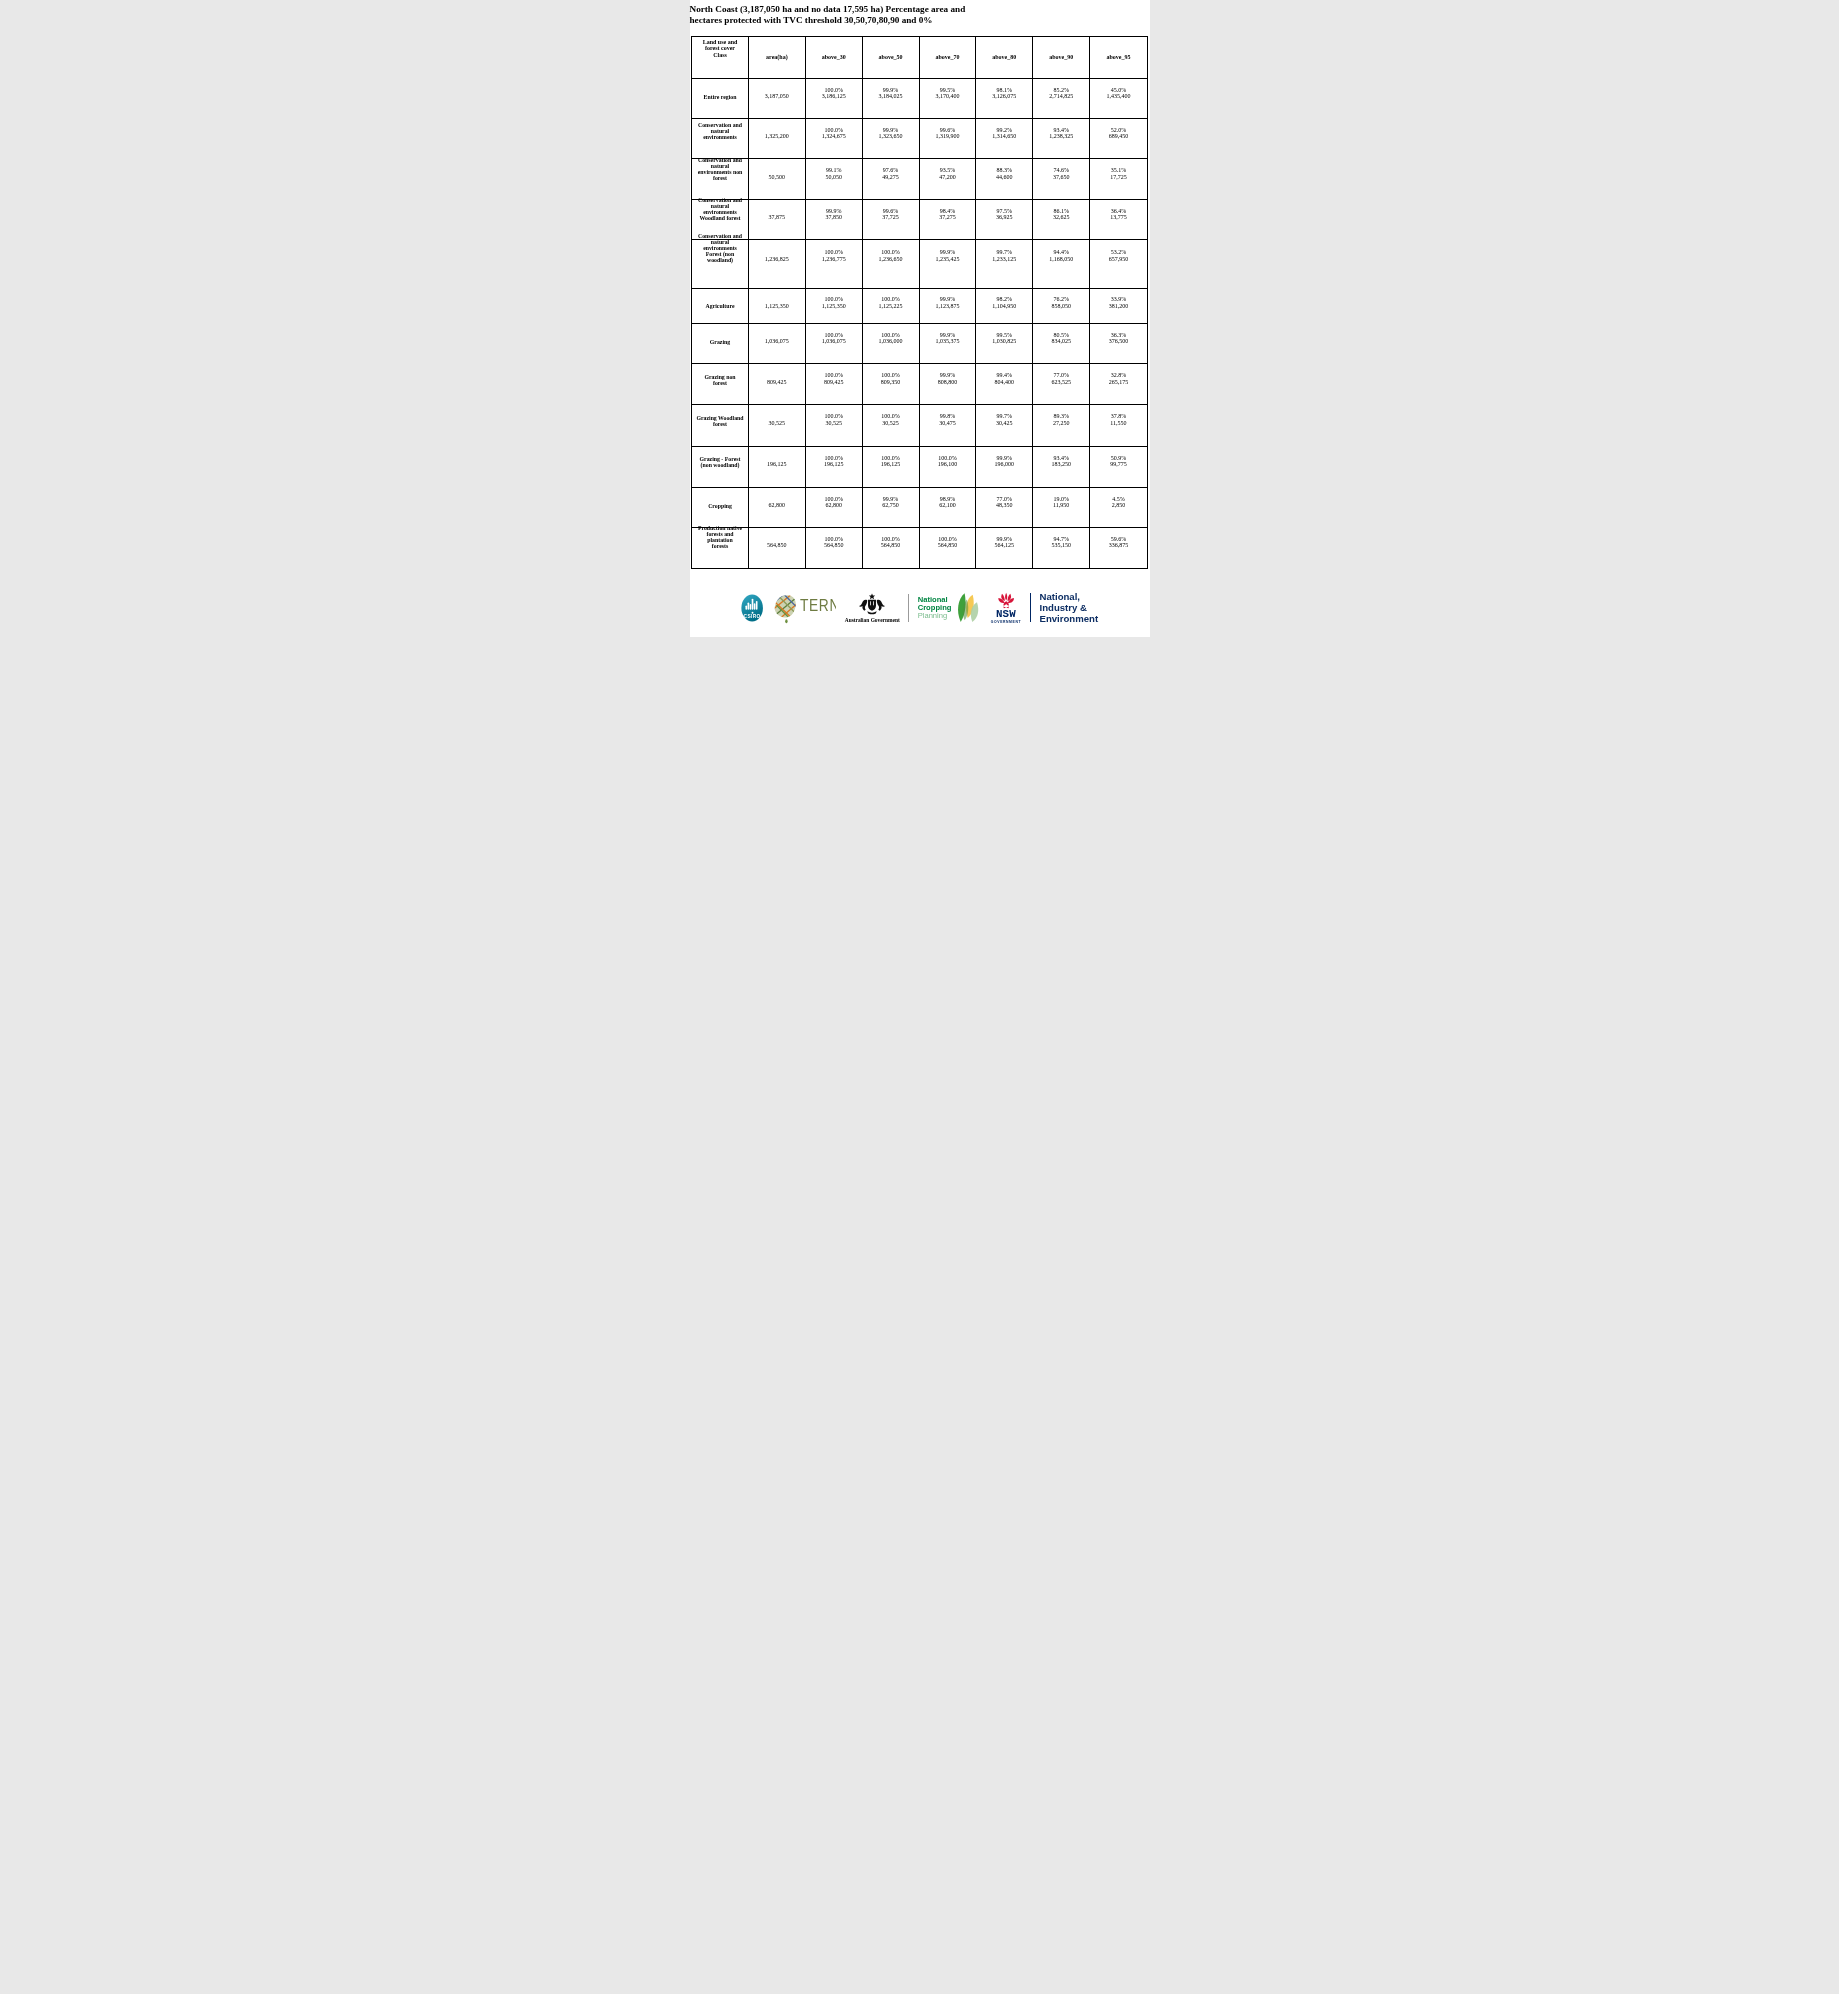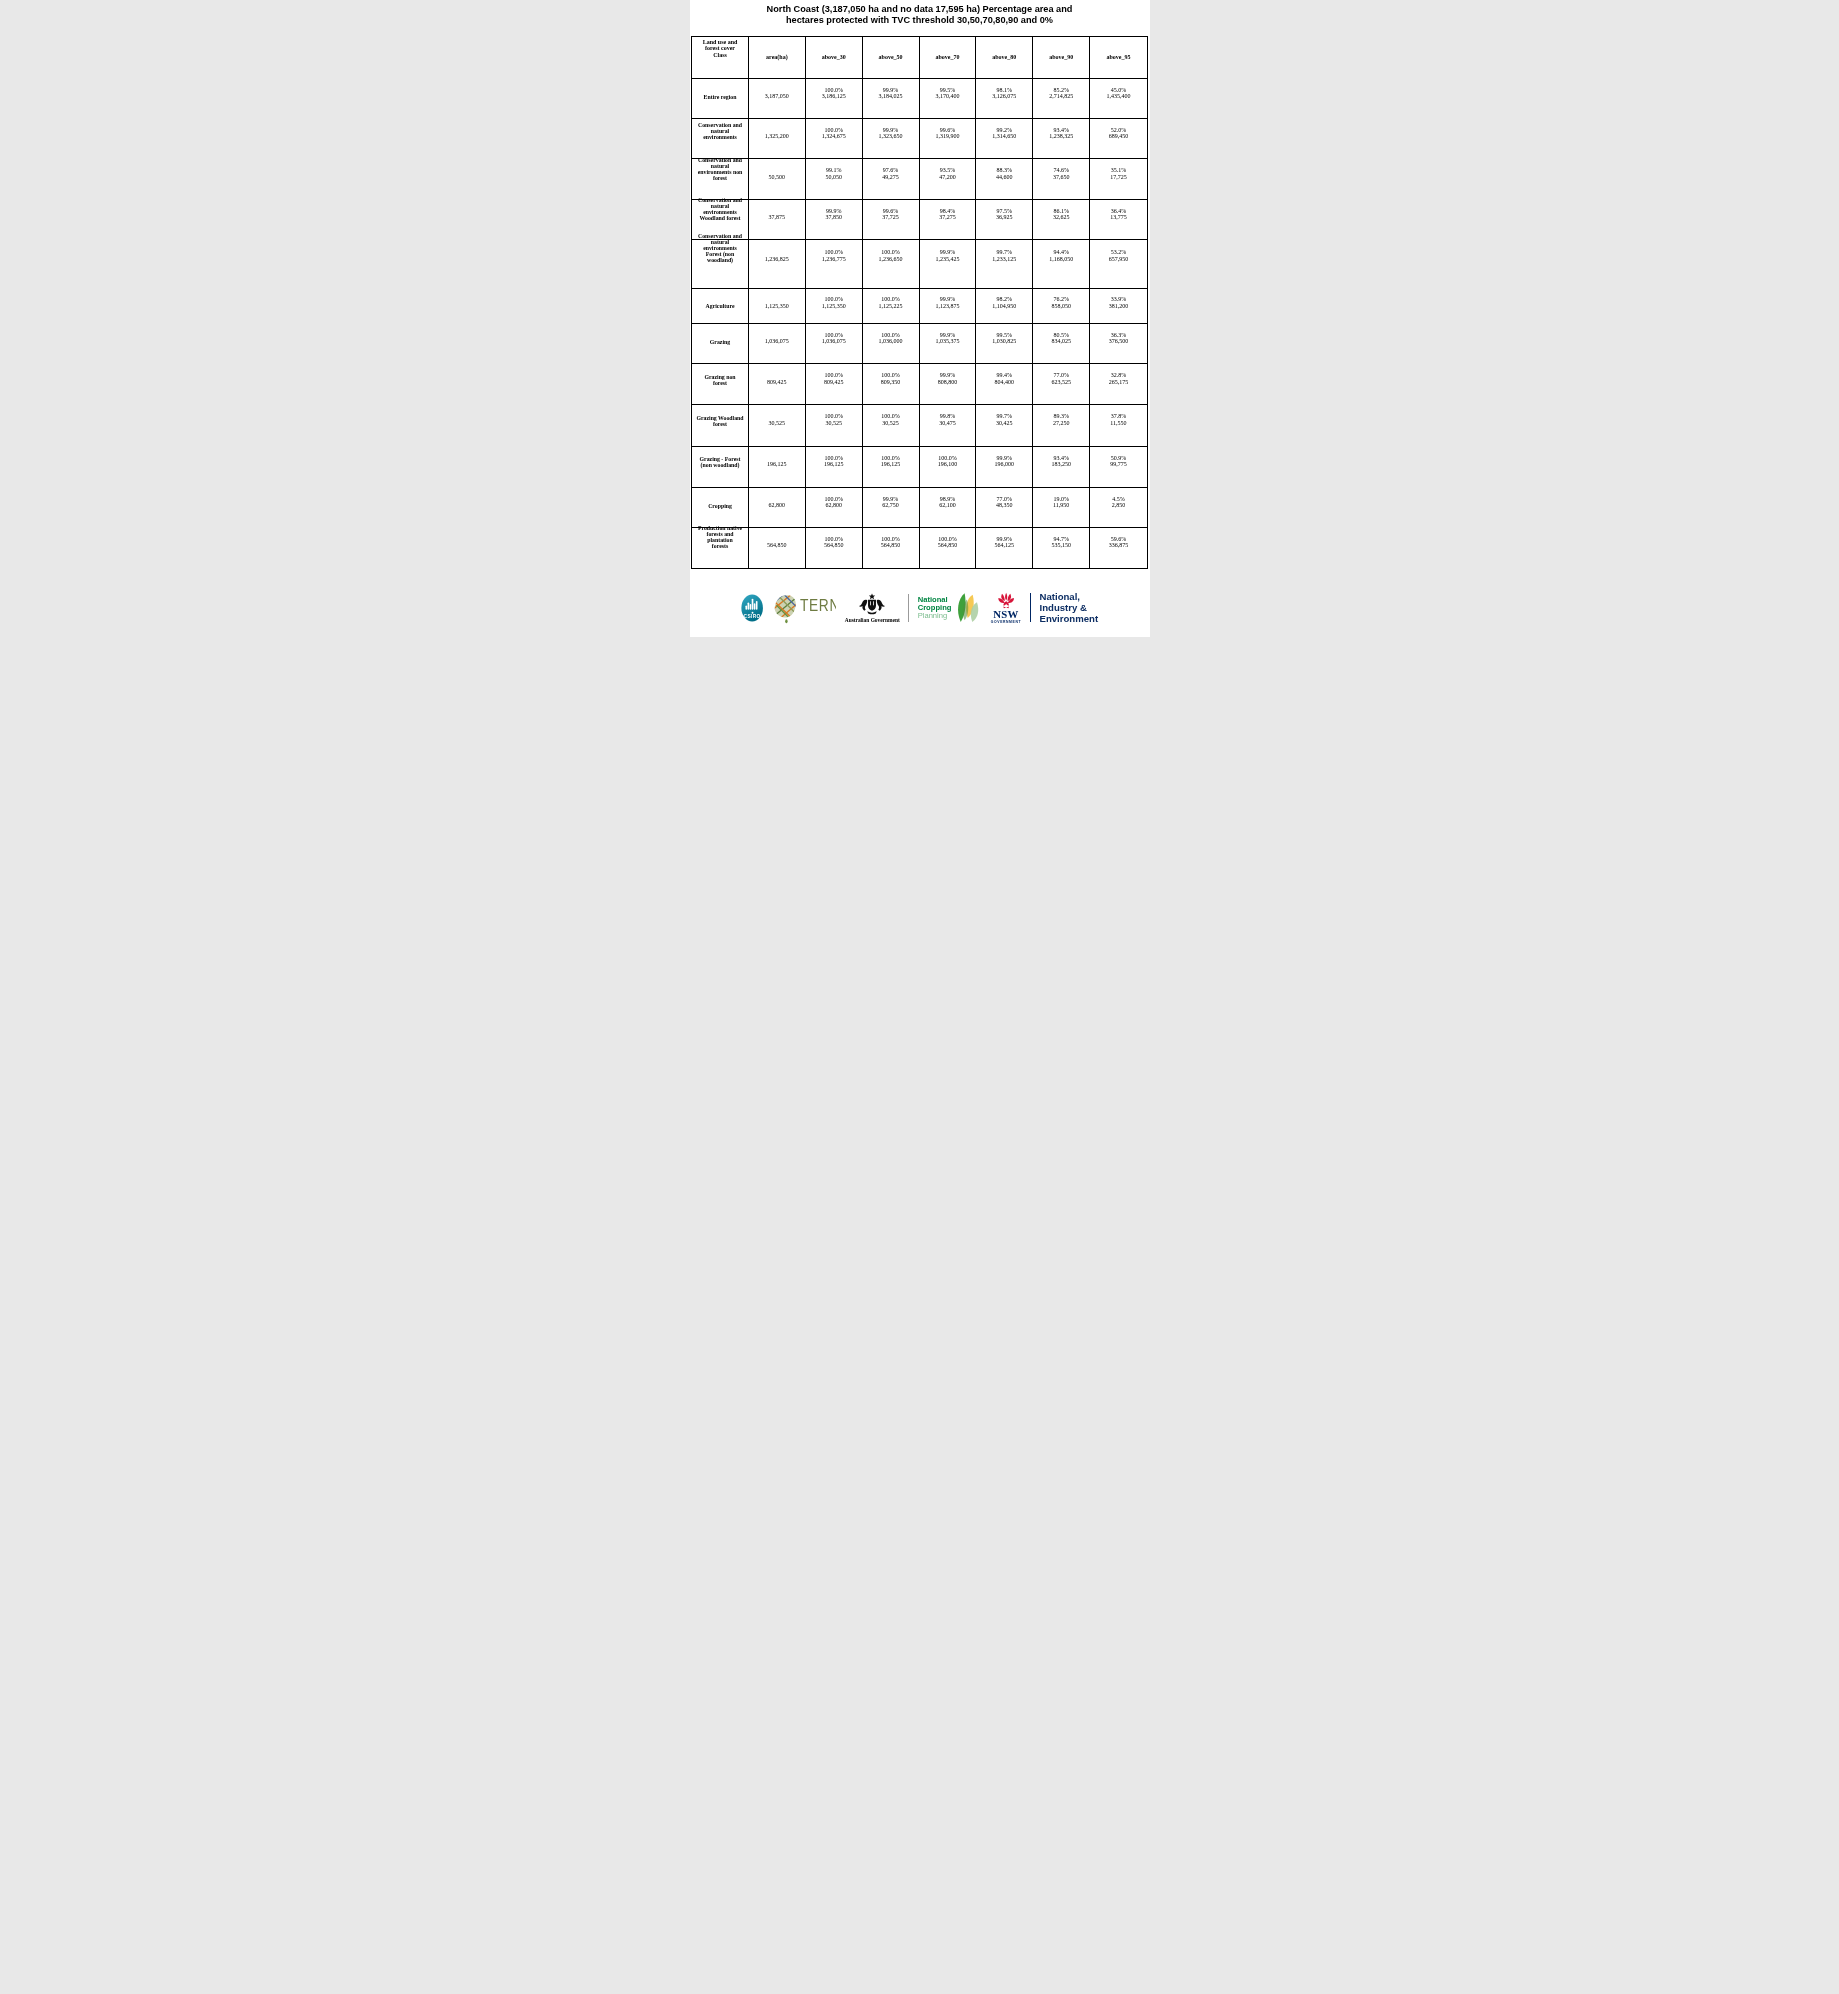--- a/index.html
+++ b/index.html
@@ -2,22 +2,22 @@
 <html style="font-size:6.4px"><head>
 <meta charset="utf-8">
 <style>
   * { box-sizing: border-box; }
   html,body { margin:0; padding:0; background:#e8e8e8; }
   .page {
     width:460px; min-height:637px; margin:0 auto; background:#ffffff;
     position:relative; font-family:"Liberation Serif", serif; color:#000;
   }
   .title {
-    font-family:Liberation Sans, sans-serif; font-weight:bold;
-    font-size:9.2px; line-height:1.2; text-align:center; padding-top:4px;
+    font-family:Liberation Serif, serif; font-weight:bold;
+    font-size:9.2px; line-height:1.2; text-align:left; padding-top:4px;
   }
   
   .table {
     margin:9.6px 1.6px 0 1.6px;
     border-left:0.4px solid #000; border-right:0.4px solid #000;
     border-top:1.2px solid #000;
   }
   .trow {
     display:grid; grid-template-columns:repeat(8,1fr);
     border-bottom:1.2px solid #000; position:relative;
@@ -50,21 +50,21 @@
   .ausgov-word {
     font-family:"Liberation Serif", serif; font-weight:bold; font-size:5.4px;
     margin-top:0.8px; white-space:nowrap;
   }
   .landcare { display:flex; align-items:center; gap:1.6px; }
   .landcare-text { font-family:"Liberation Sans", sans-serif; line-height:8px; }
   .lc1, .lc2 { font-weight:bold; font-size:7.6px; color:#008542; }
   .lc3 { font-size:7.6px; color:#7cbd8e; }
   .nsw { display:flex; flex-direction:column; align-items:center; }
   .nsw-word {
-    font-family:Liberation Serif, serif; font-weight:bold; font-size:10.8px;
+    font-family:Liberation Mono, monospace; font-weight:bold; font-size:10.8px;
     color:#002664; line-height:10.4px; letter-spacing:0.2px;
   }
   .nsw-gov {
     font-family:"Liberation Sans", sans-serif; font-weight:bold; font-size:3.4px;
     color:#002664; letter-spacing:0.6px; margin-top:0.8px;
   }
   .dept {
     font-family:"Liberation Sans", sans-serif; font-weight:bold; font-size:9.6px;
     line-height:1.17; color:#0d2e63; text-align:left;
   }

